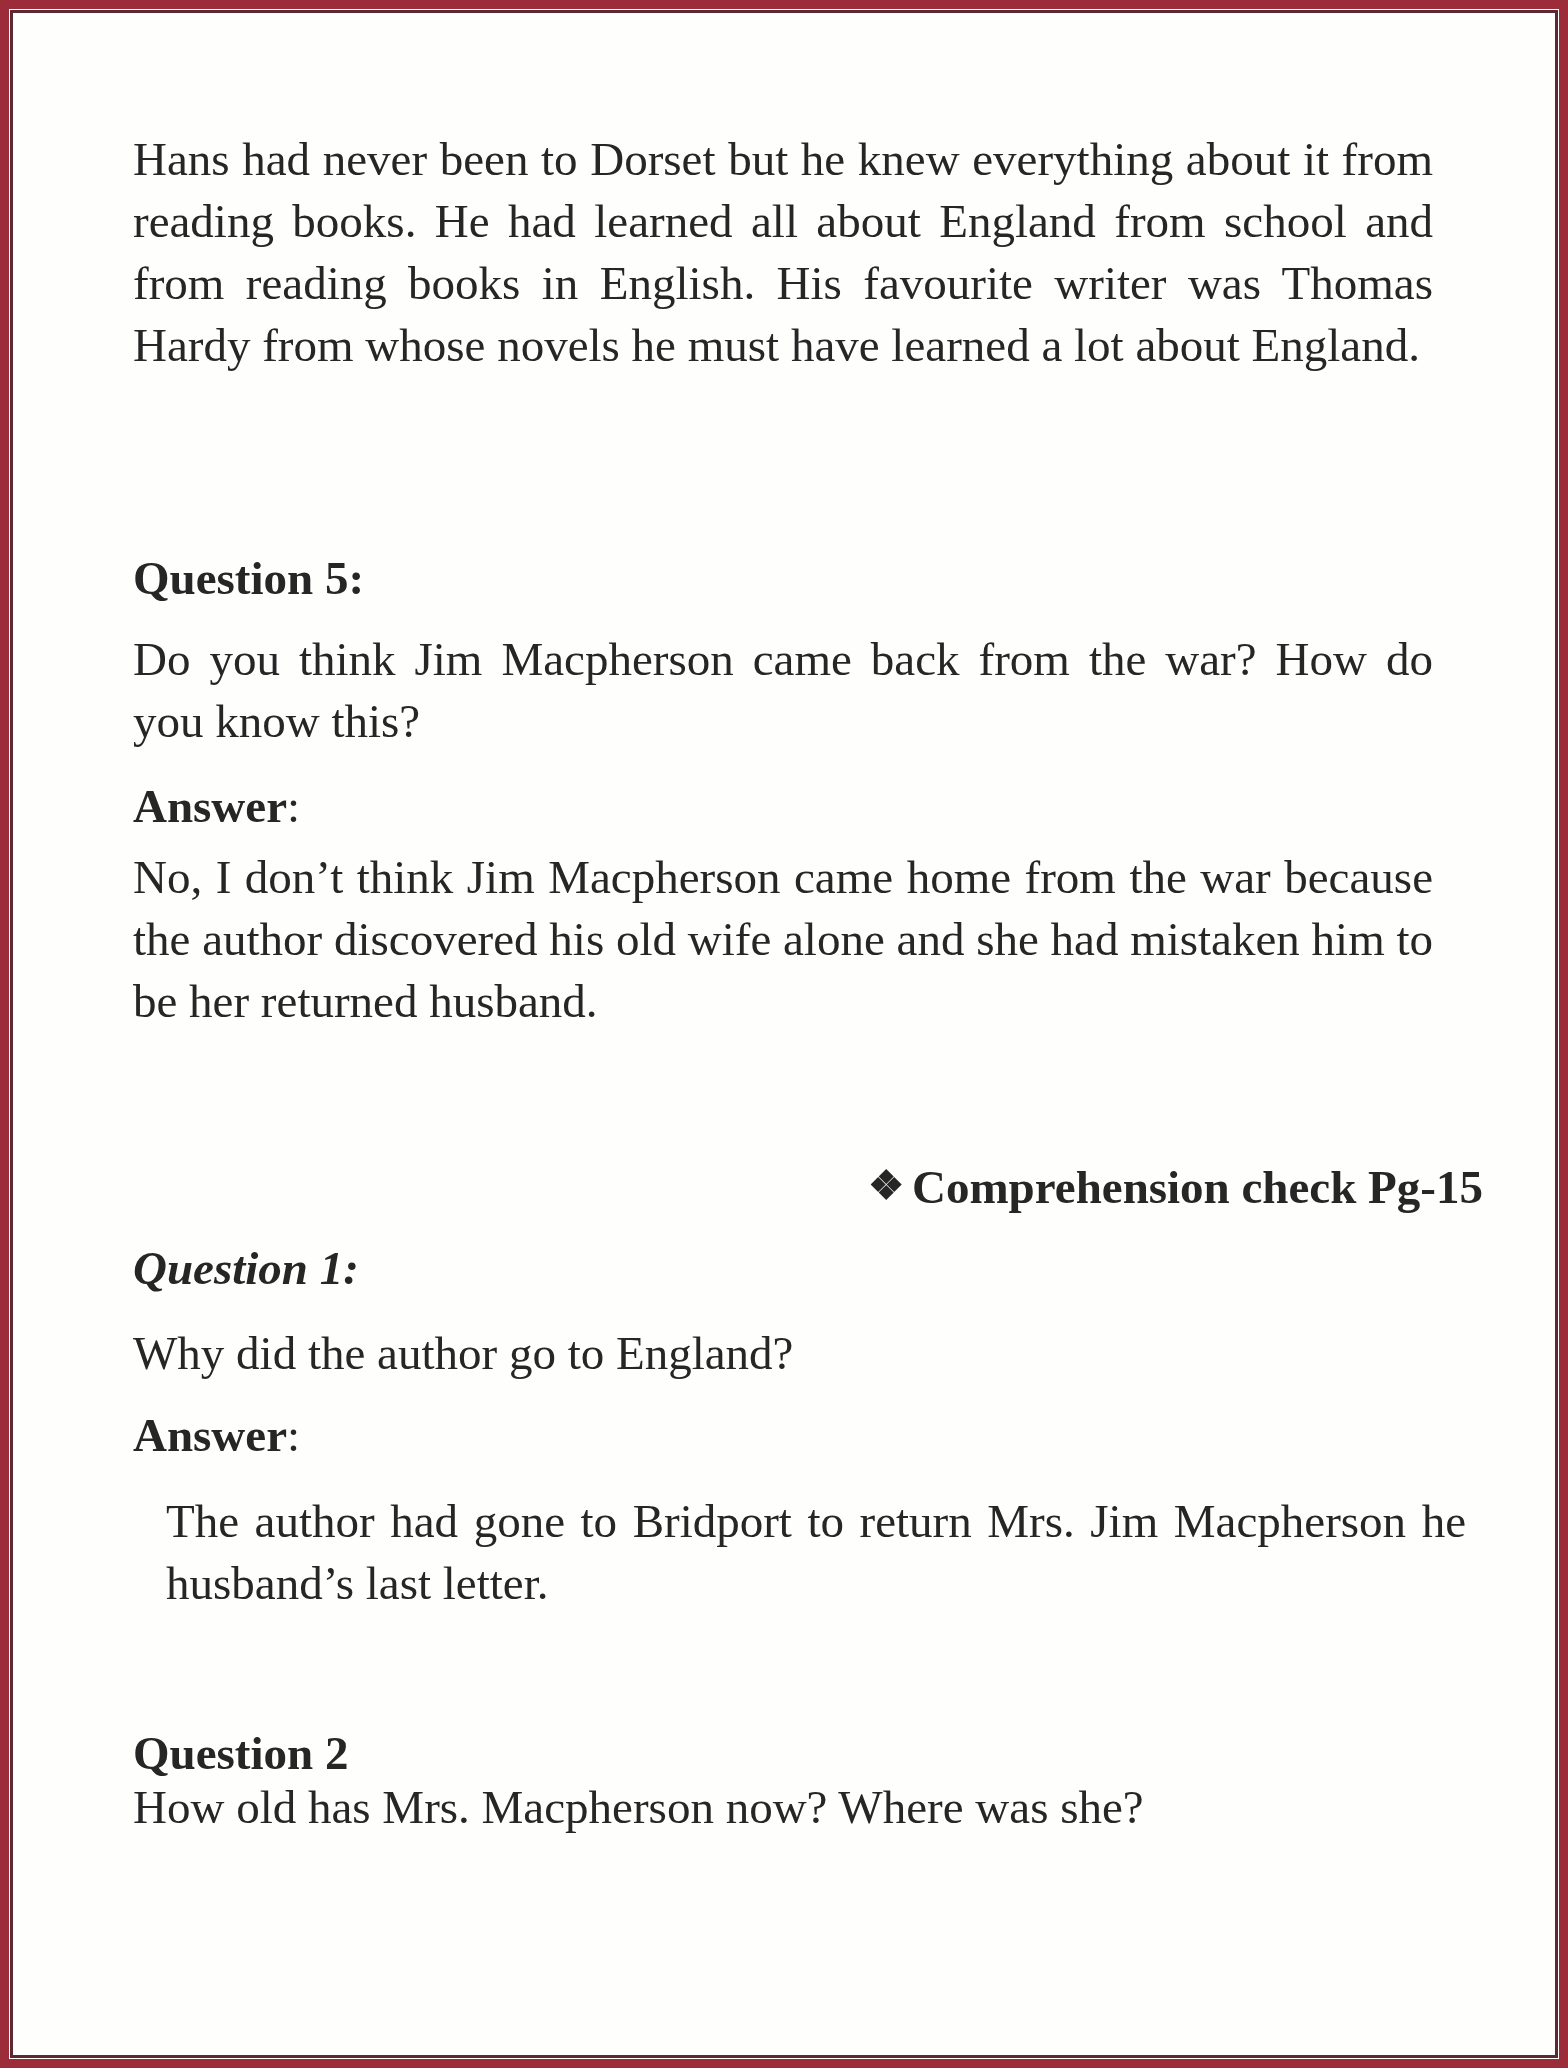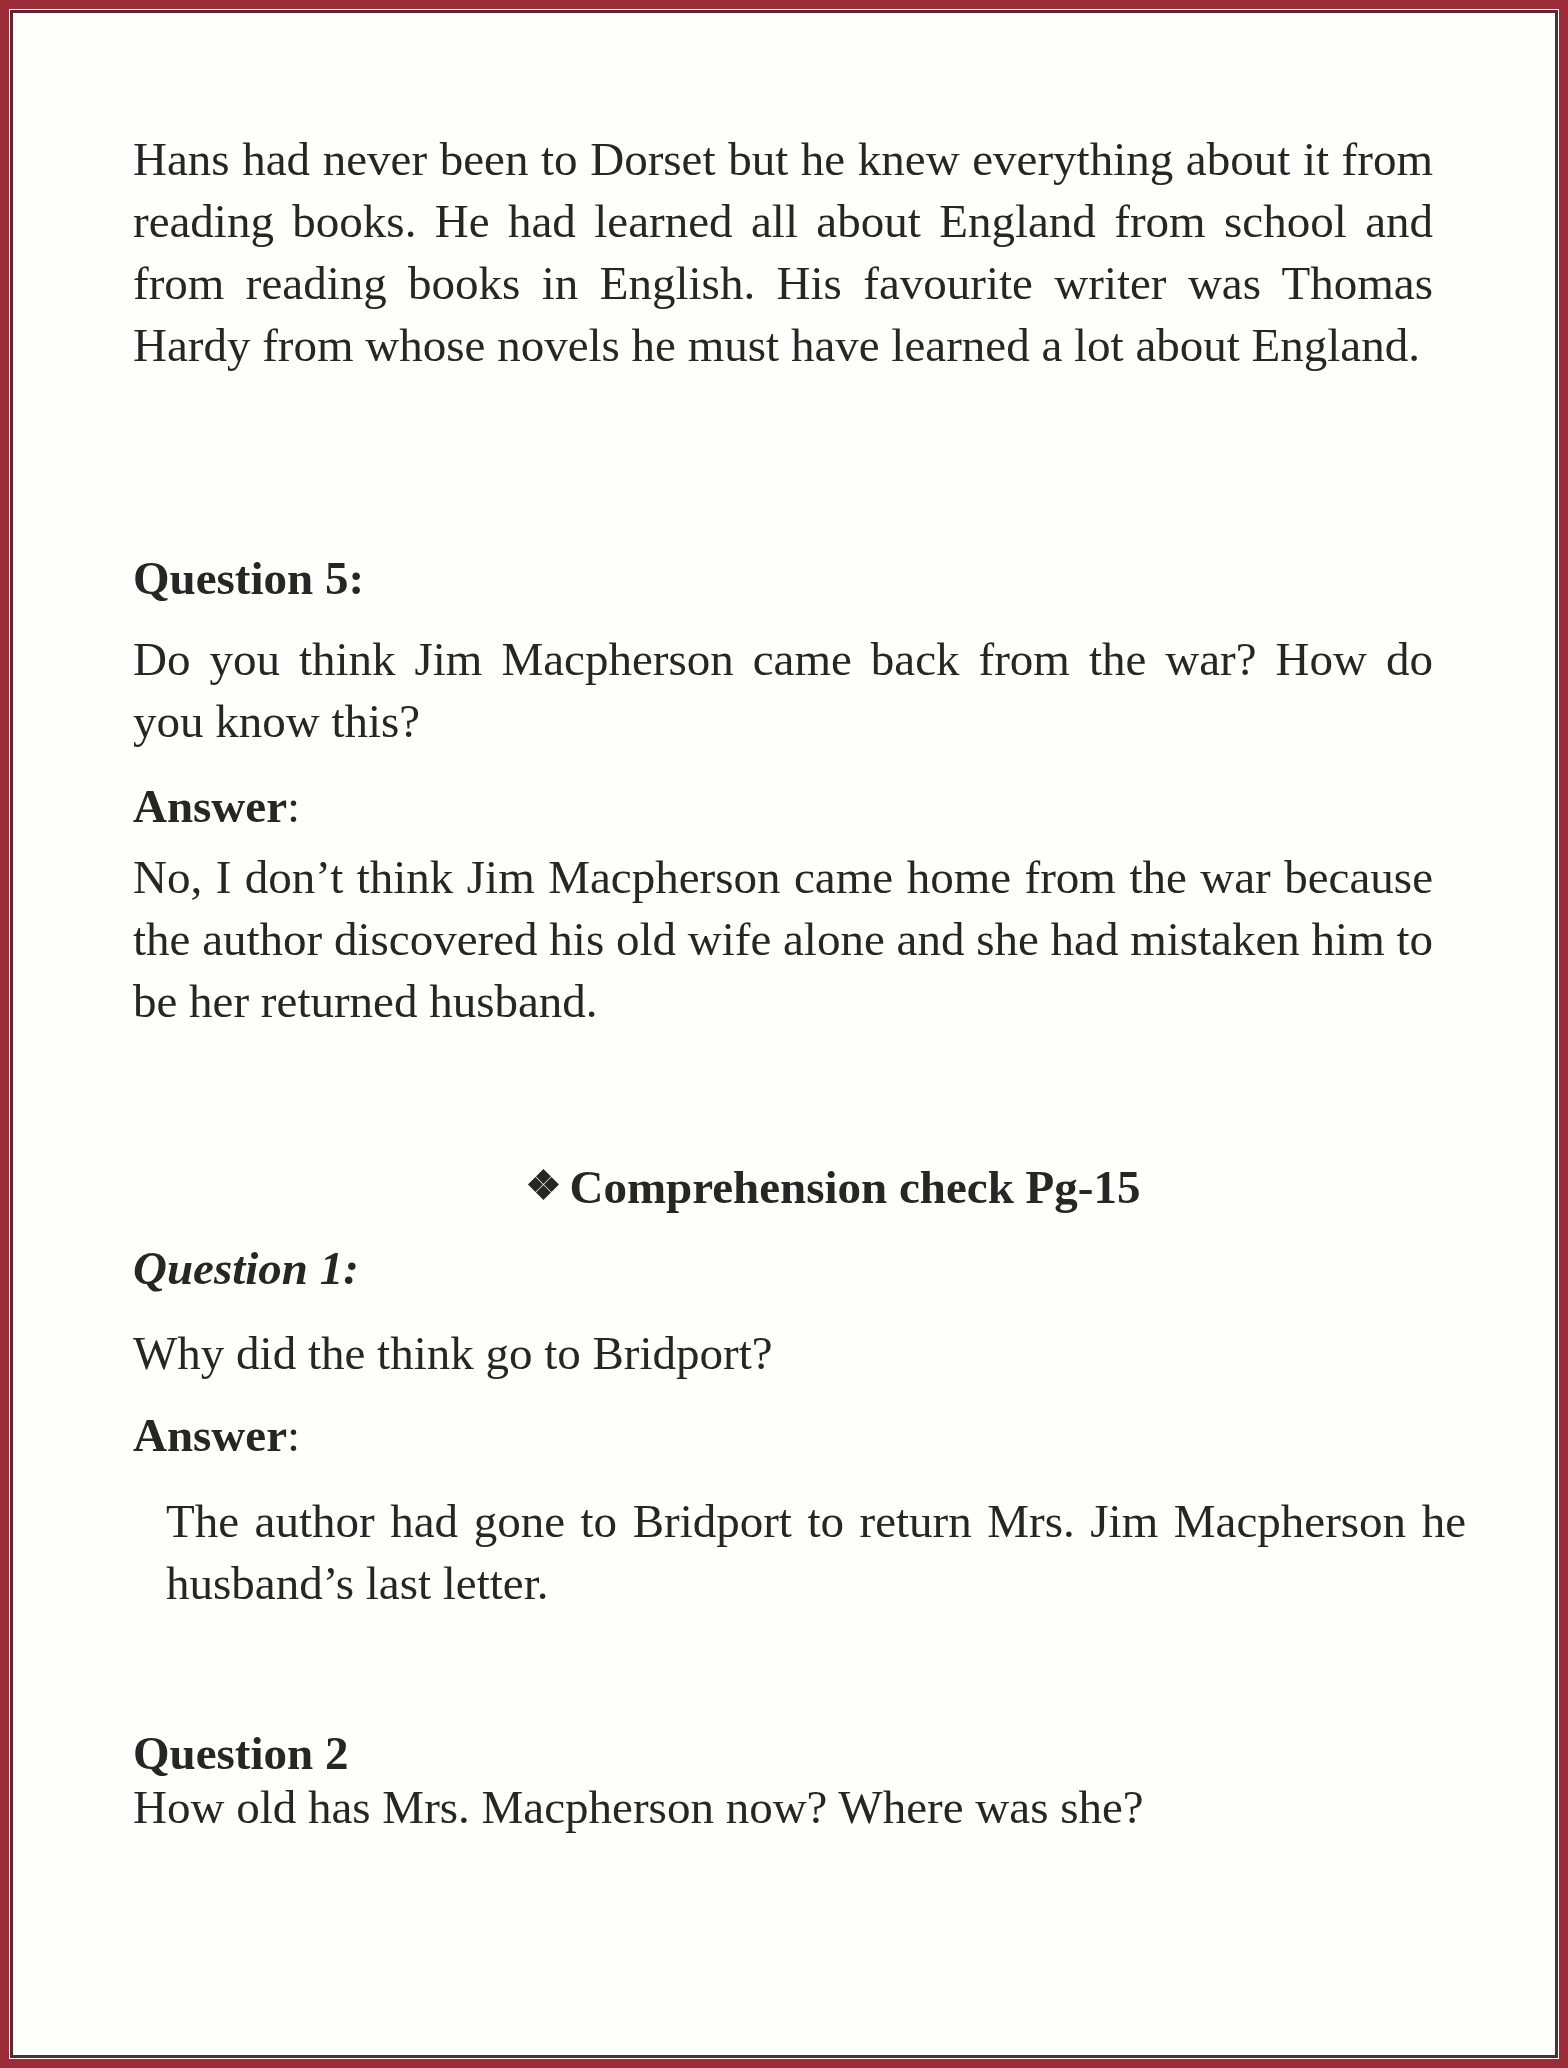--- a/index.html
+++ b/index.html
@@ -19,21 +19,21 @@
       background: #fefefd;
     }
     .blk {
       position: absolute; left: 133px; width: 1300px;
       font-size: 47px; line-height: 62px;
       margin: 0;
     }
     .justify { text-align: justify; text-align-last: left; }
     .bold { font-weight: bold; }
     .lbl-colon { font-weight: normal; }
-    .center { text-align: center; left: 183px; width: 1300px; }
+    .center { text-align: right; left: 183px; width: 1300px; }
     .diamond { font-size: 40px; display: inline-block; margin-right: 8px; vertical-align: 4px; }
   </style>
 </head>
 <body>
 
 <div class="page">
   <div class="inner-frame"></div>
 </div>
 
 <p class="blk justify" style="top:128px;">Hans had never been to Dorset but he knew everything about it from reading books. He had learned all about England from school and from reading books in English. His favourite writer was Thomas Hardy from whose novels he must have learned a lot about England.</p>
@@ -43,20 +43,20 @@
 <div class="blk" style="top:775px;">
   <span class="bold">Answer</span><span class="lbl-colon">:</span>
 </div>
 <p class="blk justify" style="top:846px;">No, I don’t think Jim Macpherson came home from the war because the author discovered his old wife alone and she had mistaken him to be her returned husband.</p>
 
 <div class="blk bold center" style="top:1155px;">
   <span class="diamond">❖</span><span>Comprehension check Pg-15</span>
 </div>
 
 <div class="blk bold" style="top:1237px;font-style:italic;">Question 1:</div>
-<p class="blk justify" style="top:1322px;">Why did the think go to Bridport?</p>
+<p class="blk justify" style="top:1322px;">Why did the author go to England?</p>
 <div class="blk" style="top:1404px;">
   <span class="bold">Answer</span><span class="lbl-colon">:</span>
 </div>
 <p class="blk justify" style="top:1490px;margin-left:33px;">The author had gone to Bridport to return Mrs. Jim Macpherson he husband’s last letter.</p>
 
 <div class="blk bold" style="top:1722px;">Question 2</div>
 <p class="blk justify" style="top:1776px;">How old has Mrs. Macpherson now? Where was she?</p>
 
 </body></html>

